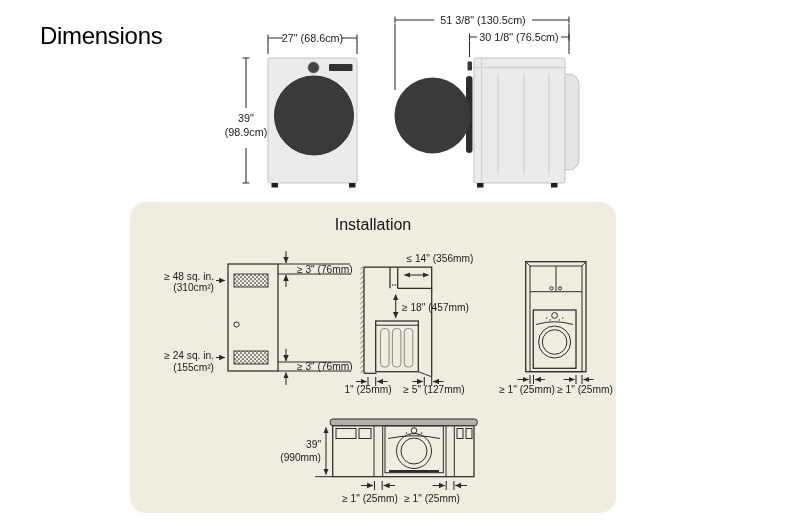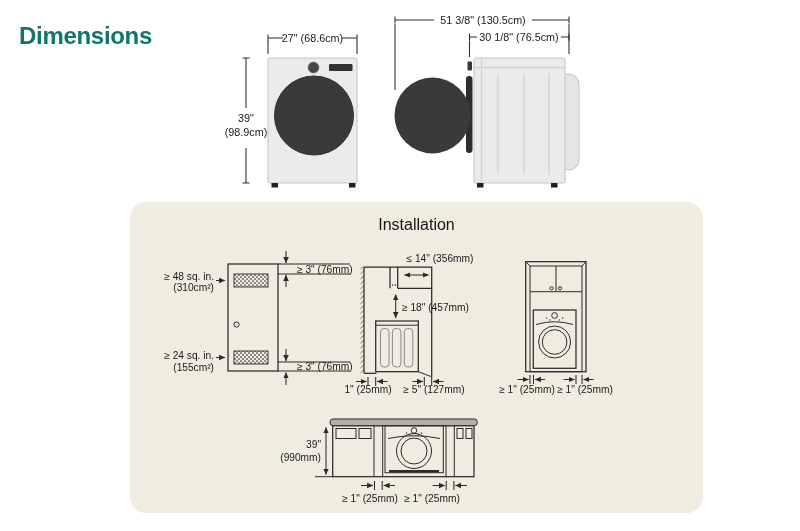--- a/index.html
+++ b/index.html
@@ -4,24 +4,24 @@
 <style>
   :root{
     --panel_bg:#f0ecdf; --line:#2b2b2b; --text:#1a1a1a;
     --washer_body:#ebebeb; --washer_edge:#c3c3c3; --washer_door:#3a3a3a;
     --feet:#1f1f1f; --counter_top:#b3b0a9; --diagram_fill:#f7f4eb; --interior_line:#d2d2d2;
   }
   html,body{margin:0;padding:0;}
   body{width:800px;height:531px;background:#fff;overflow:hidden;
        font-family:"Liberation Sans", sans-serif;color:var(--text);position:relative;}
   .page{position:absolute;inset:0;}
-  .page-title{position:absolute;left:19px;top:22px;margin:0;
-              font-size:24px;font-weight:700;letter-spacing:-0.3px;color:#0f766e;}
+  .page-title{position:absolute;left:40px;top:22px;margin:0;
+              font-size:24px;font-weight:400;letter-spacing:-0.3px;color:#000000;}
   .top-svg{position:absolute;left:0;top:0;width:800px;height:200px;}
-  .install-panel{position:absolute;left:130px;top:202px;width:573px;height:311px;
+  .install-panel{position:absolute;left:130px;top:202px;width:486px;height:311px;
                  background:var(--panel_bg);border-radius:16px;}
   .panel-title{position:absolute;top:14px;left:0;right:0;margin:0;text-align:center;
                font-size:16px;font-weight:500;color:#151515;}
   .install-svg{position:absolute;left:0;top:0;width:540px;height:311px;}
   
   .ln{stroke:var(--line);stroke-width:1.25;fill:none;}
   .lnthin{stroke:var(--line);stroke-width:1;fill:none;}
   .dim{stroke:var(--line);stroke-width:1.05;fill:none;}
   .lt{stroke:var(--interior_line);stroke-width:1.3;fill:none;stroke-linecap:round;}
   .slot{stroke:#8a8a8a;stroke-width:1;fill:none;}

